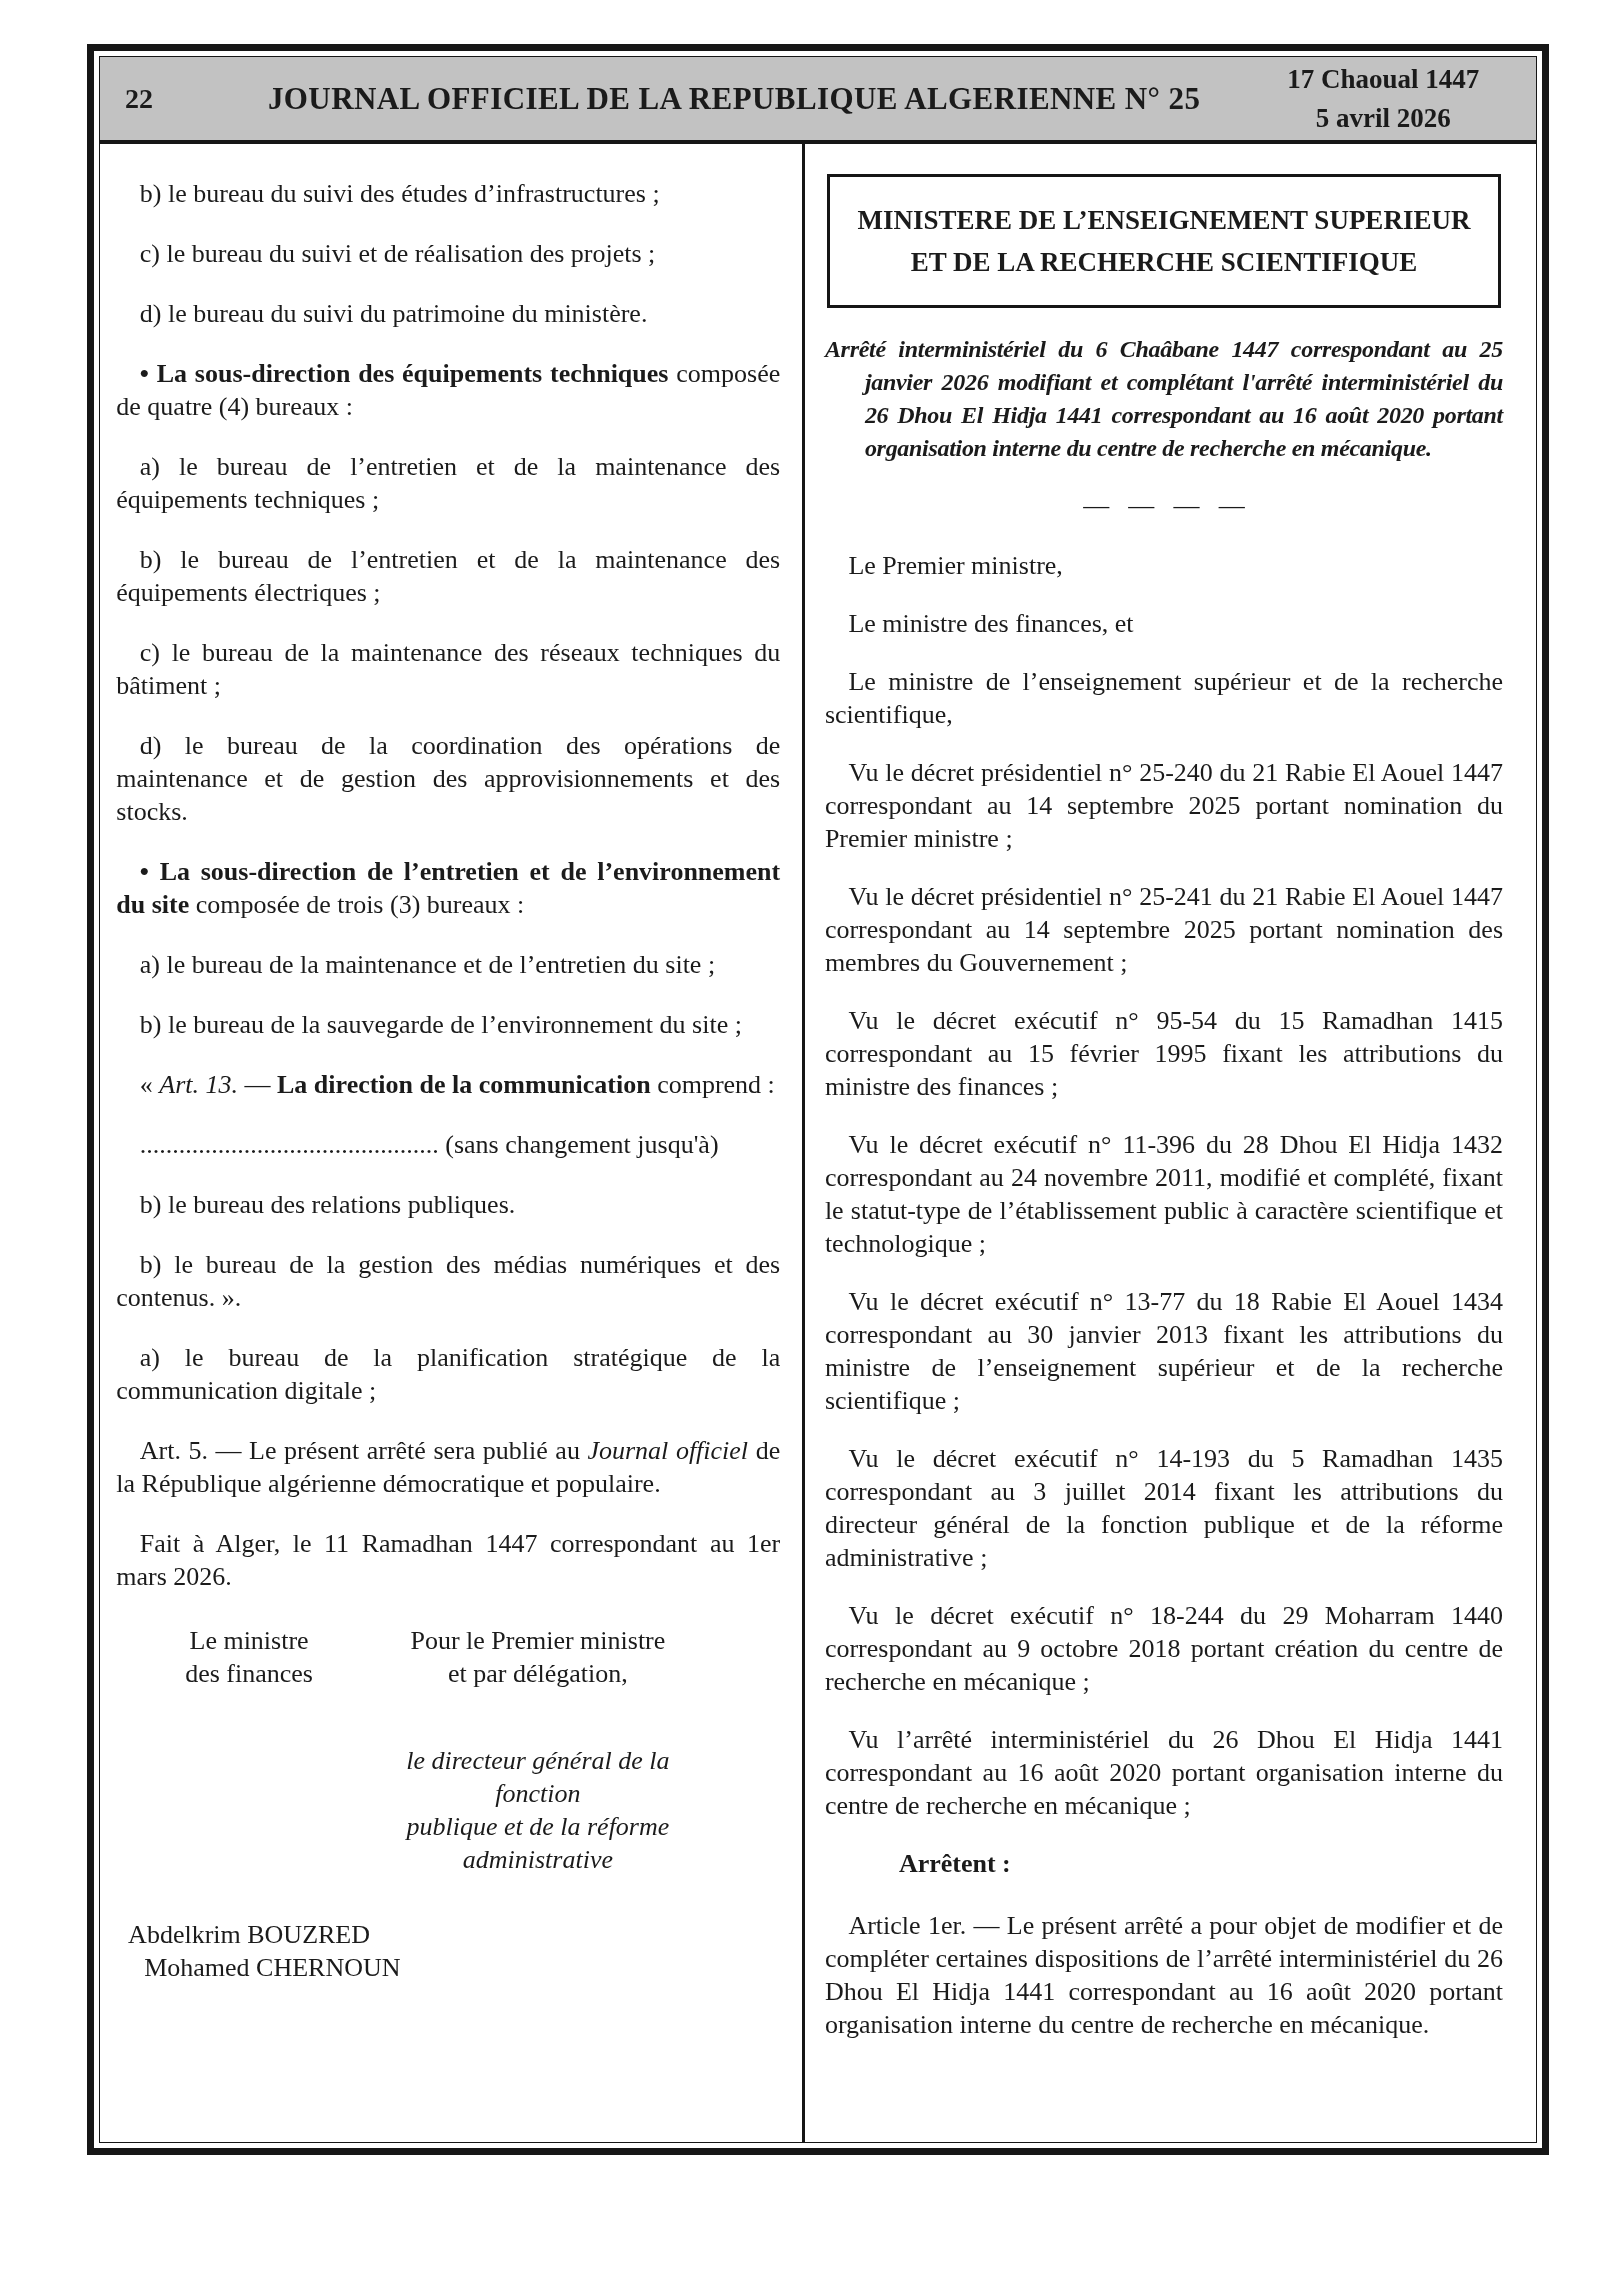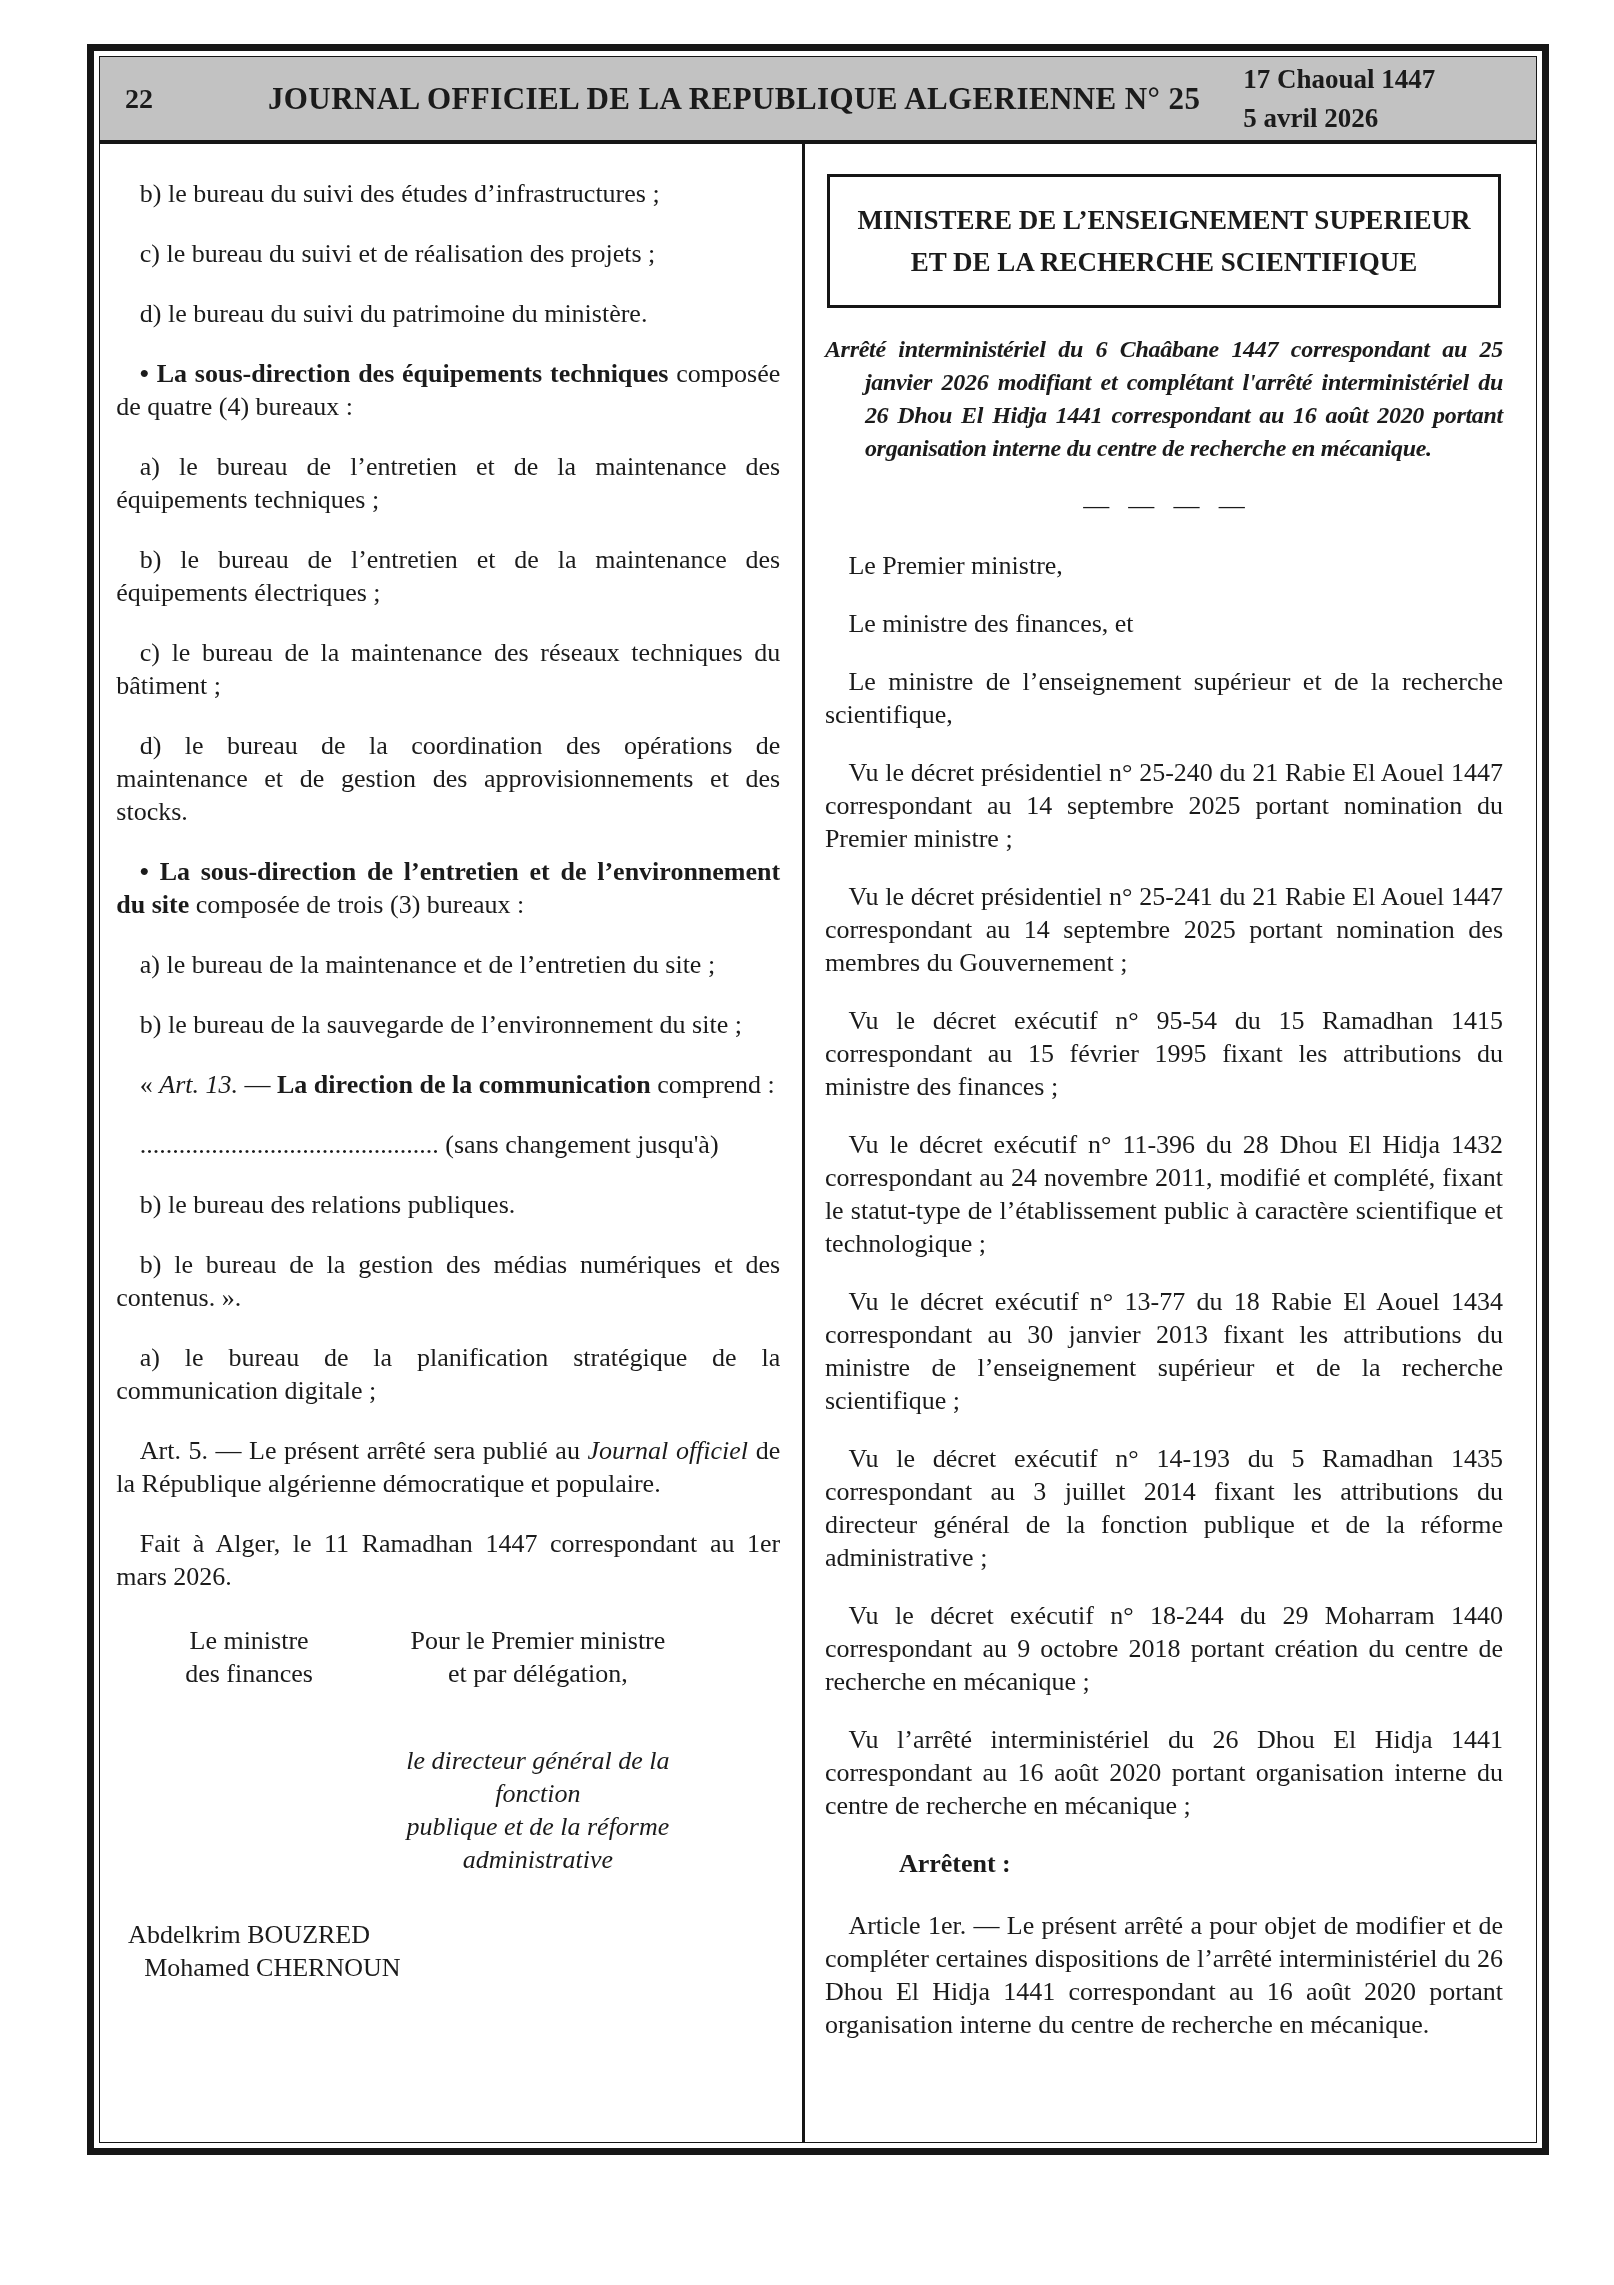--- a/index.html
+++ b/index.html
@@ -23,21 +23,21 @@
     display:flex;flex-direction:column;overflow:hidden;
   }
   
   .masthead{
     flex:0 0 83px;background:var(--header-band);
     border-bottom:4.5px solid var(--frame);
     display:flex;align-items:center;
   }
   .mast-num{width:100px;padding-left:25px;font-weight:bold;font-size:28px;}
   .mast-title{flex:1;text-align:center;font-weight:bold;font-size:31px;letter-spacing:0.4px;}
-  .mast-dates{width:280px;text-align:left;padding-right:12.7px;font-weight:bold;font-size:27px;line-height:39px;}
+  .mast-dates{width:280px;text-align:center;padding-right:12.7px;font-weight:bold;font-size:27px;line-height:39px;}
   
   .content{flex:1 1 auto;display:flex;min-height:0;justify-content:center;}
   .col{box-sizing:border-box;}
   .col-left{width:48.9%;padding:33px 22px 0 16.3px;}
   .divider{width:2.7px;background:var(--frame);}
   .col-right{flex:1;padding:25px 33px 0 20px;}
 
   p{margin:0;}
   .para{
     font-size:26px;line-height:33px;text-align:justify;

